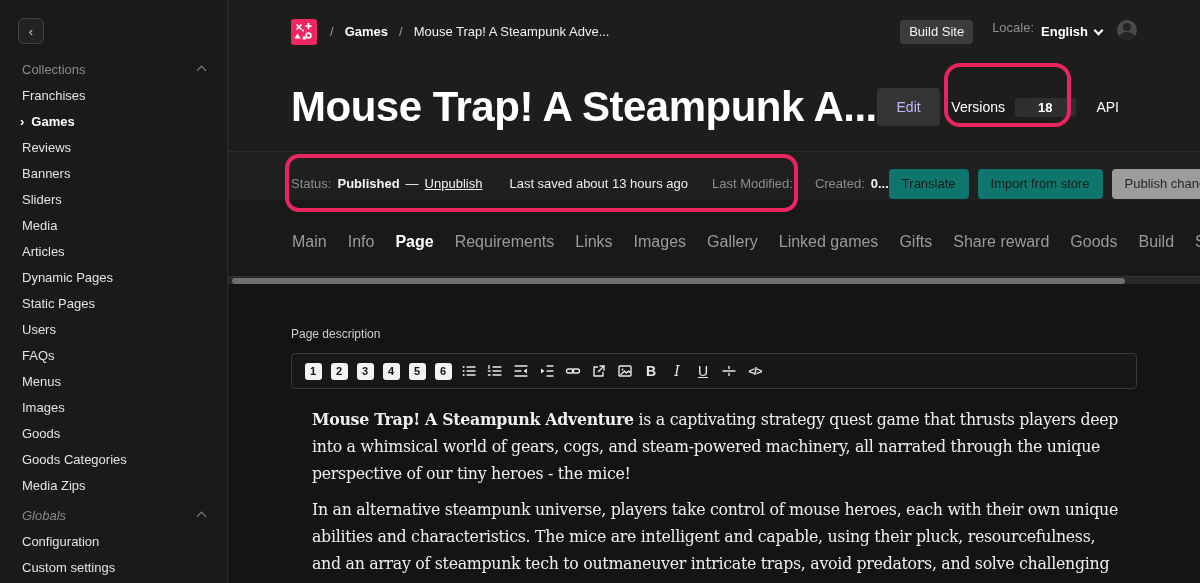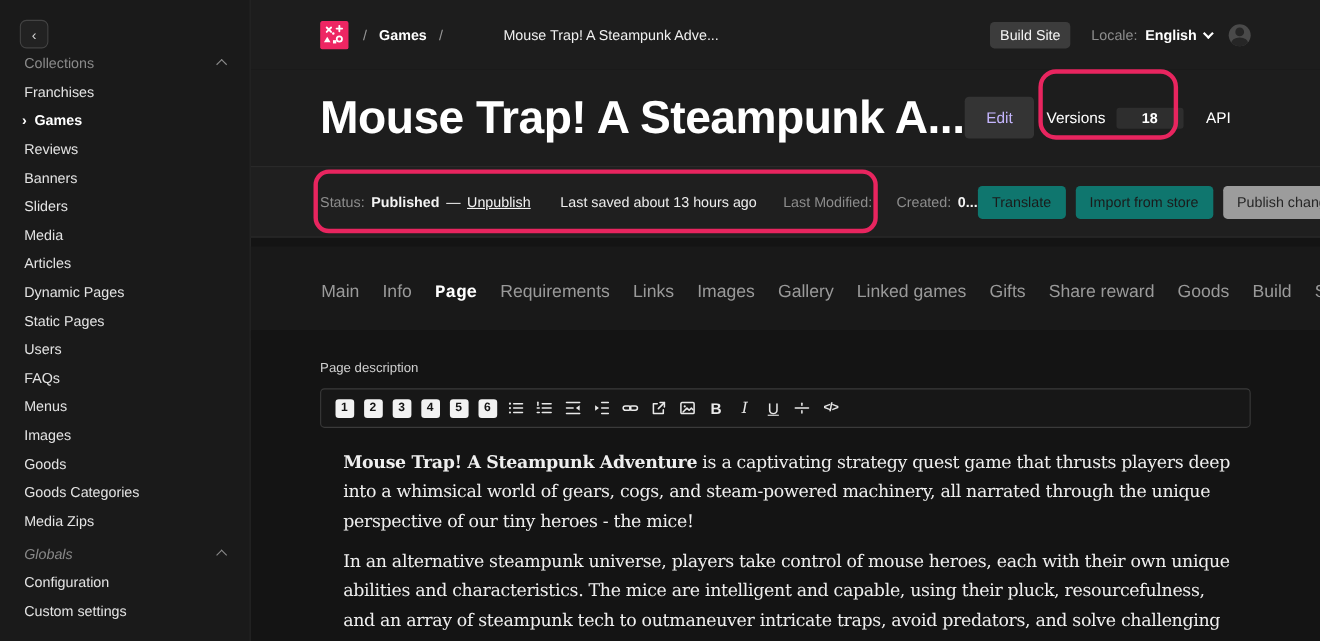--- a/index.html
+++ b/index.html
@@ -3,37 +3,37 @@
 <meta charset="utf-8">
 <style>
   * { box-sizing: border-box; margin: 0; padding: 0; }
   html, body { background: #0d0d0d; }
   body { font-family: "Liberation Sans", sans-serif; }
   .app { position: relative; width: 1200px; height: 583px; background: #141414; overflow: hidden; color: #eee; }
 
   
   .sidebar { position: absolute; left: 0; top: 0; width: 228px; height: 583px; background: #1a1a1a; border-right: 1px solid #2a2a2a; }
   .back-btn { position: absolute; left: 18px; top: 18px; width: 26px; height: 26px; border: 1px solid #434343; border-radius: 6px; background: #222; color: #cfcfcf; font-size: 13px; display: flex; align-items: center; justify-content: center; cursor: pointer; }
-  .nav { position: absolute; top: 44px; left: 0; right: 0; }
+  .nav { position: absolute; top: 56px; left: 0; right: 0; }
   .nav-item { height: 26px; display: flex; align-items: center; padding-left: 22px; font-size: 13px; color: #e3e3e3; cursor: pointer; }
   .nav-header { color: #8a8a8a; cursor: pointer; position: relative; }
   .nav-header .chev-up { position: absolute; right: 22px; top: 11px; width: 7px; height: 7px; border-left: 1.6px solid #8a8a8a; border-top: 1.6px solid #8a8a8a; transform: rotate(45deg); }
   .nav-active { font-weight: 700; color: #fff; padding-left: 20px; }
   .nav-active .chev-right { font-weight: 700; margin-right: 7px; font-size: 13px; color: #fff; }
   .nav-gap { margin-top: 4px; font-style: italic; }
 
   
   .main { position: absolute; left: 228px; top: 0; width: 972px; height: 583px; }
   .topbar { position: absolute; top: 0; left: 0; right: 0; height: 63px; background: #1d1d1d; display: flex; align-items: center; padding: 0 63px; }
   .logo { width: 26px; height: 26px; border-radius: 2px; flex: 0 0 auto; cursor: pointer; }
   .crumbs { display: flex; align-items: center; gap: 11px; margin-left: 13px; font-size: 13px; white-space: nowrap; }
   .crumb-sep { color: #9a9a9a; }
   .crumb-strong { font-weight: 700; color: #fff; cursor: pointer; }
-  .crumb { color: #f0f0f0; cursor: pointer; margin-left: 44px; }
-  .topbar-right { margin-left: auto; display: flex; align-items: center; }
+  .crumb { color: #f0f0f0; cursor: pointer; }
+  .topbar-right { margin-left: auto; display: flex; }
   .build-btn { background: #3c3c3c; color: #f5f5f5; font-size: 13px; border: none; border-radius: 4px; height: 24px; padding: 0 9px; cursor: pointer; }
   .locale-label { color: #8d8d8d; font-size: 13px; margin-left: 19px; }
   .locale-value { color: #fff; font-size: 13px; font-weight: 700; margin-left: 7px; cursor: pointer; display: flex; align-items: center; gap: 7px; }
   .chev-down { width: 7px; height: 7px; border-right: 2px solid #fff; border-bottom: 2px solid #fff; transform: rotate(45deg); margin-top: -3px; }
   .avatar { width: 20px; height: 20px; border-radius: 50%; background: #4a4a4a; margin-left: 15px; cursor: pointer; overflow: hidden; position: relative; }
   .avatar .head { position: absolute; left: 6px; top: 3px; width: 8px; height: 8px; border-radius: 50%; background: #262626; }
   .avatar .body { position: absolute; left: 2px; top: 12px; width: 16px; height: 12px; border-radius: 50%; background: #262626; }
 
   .titlerow { position: absolute; top: 63px; left: 0; right: 0; height: 88px; background: #1d1d1d; display: flex; align-items: center; padding: 0 63px; }
   .page-title { font-size: 42px; font-weight: 600; letter-spacing: -0.5px; color: #fff; white-space: nowrap; }
@@ -48,24 +48,24 @@
   .st-strong { color: #f4f4f4; font-weight: 700; margin-left: 6px; }
   .st-dash { color: #f4f4f4; margin-left: 6px; }
   .st-link { color: #f4f4f4; text-decoration: underline; margin-left: 6px; cursor: pointer; }
   .st-saved { color: #ededed; margin-left: 27px; }
   .st-mod { color: #8d8d8d; margin-left: 24px; }
   .st-created { color: #8d8d8d; margin-left: 22px; }
   .status-right { margin-left: auto; display: flex; align-items: center; gap: 9px; }
   .light-btn { background: #0f766e; color: #1b1b1b; border: none; border-radius: 4px; height: 30px; padding: 0 13px; font-size: 13px; cursor: pointer; }
   .publish-btn { background: #9c9c9c; color: #262626; border: none; border-radius: 4px; height: 30px; padding: 0 13px; font-size: 13px; cursor: pointer; }
 
-  .tabsrow { position: absolute; top: 224px; left: 0; right: 0; height: 84px; background: #191919; }
+  .tabsrow { position: absolute; top: 200px; left: 0; right: 0; height: 84px; background: #191919; }
   .tabs { position: absolute; top: 33px; left: 64px; right: 0; display: flex; gap: 21px; white-space: nowrap; overflow: hidden; font-size: 16px; color: #9a9a9a; }
   .tab { cursor: pointer; position: relative; flex: 0 0 auto; }
-  .tab.active { color: #fff; font-weight: 700; font-family: Liberation Mono, monospace; }
+  .tab.active { color: #fff; font-weight: 700; }
   .tab.active::after { content: ""; position: absolute; left: 8%; width: 84%; top: 38px; height: 3px; background: #fff; }
   .hscroll { position: absolute; left: 0; right: 0; bottom: 0; height: 8px; background: #272727; border-top: 1px solid #333; }
   .hthumb { position: absolute; left: 4px; top: 1px; height: 6px; width: 893px; background: #6f6f6f; border-radius: 3px; cursor: pointer; }
 
   .content { position: absolute; top: 300px; left: 0; right: 0; bottom: 0; background: #141414; padding: 27px 63px 0; }
   .field-label { font-size: 12px; color: #cfcfcf; margin-bottom: 12px; }
   .rte-toolbar { border: 1px solid #3a3a3a; border-radius: 4px; height: 36px; display: flex; align-items: center; gap: 8px; padding: 0 12px; background: #171717; }
   .tb-btn { width: 18px; height: 24px; display: flex; align-items: center; justify-content: center; cursor: pointer; color: #e9e9e9; flex: 0 0 auto; }
   .hbtn { width: 17px; height: 17px; background: #f2f2f2; border-radius: 3px; color: #141414; font-size: 11px; font-weight: 700; display: flex; align-items: center; justify-content: center; }
   .tb-bold { font-weight: 700; font-size: 14px; }

